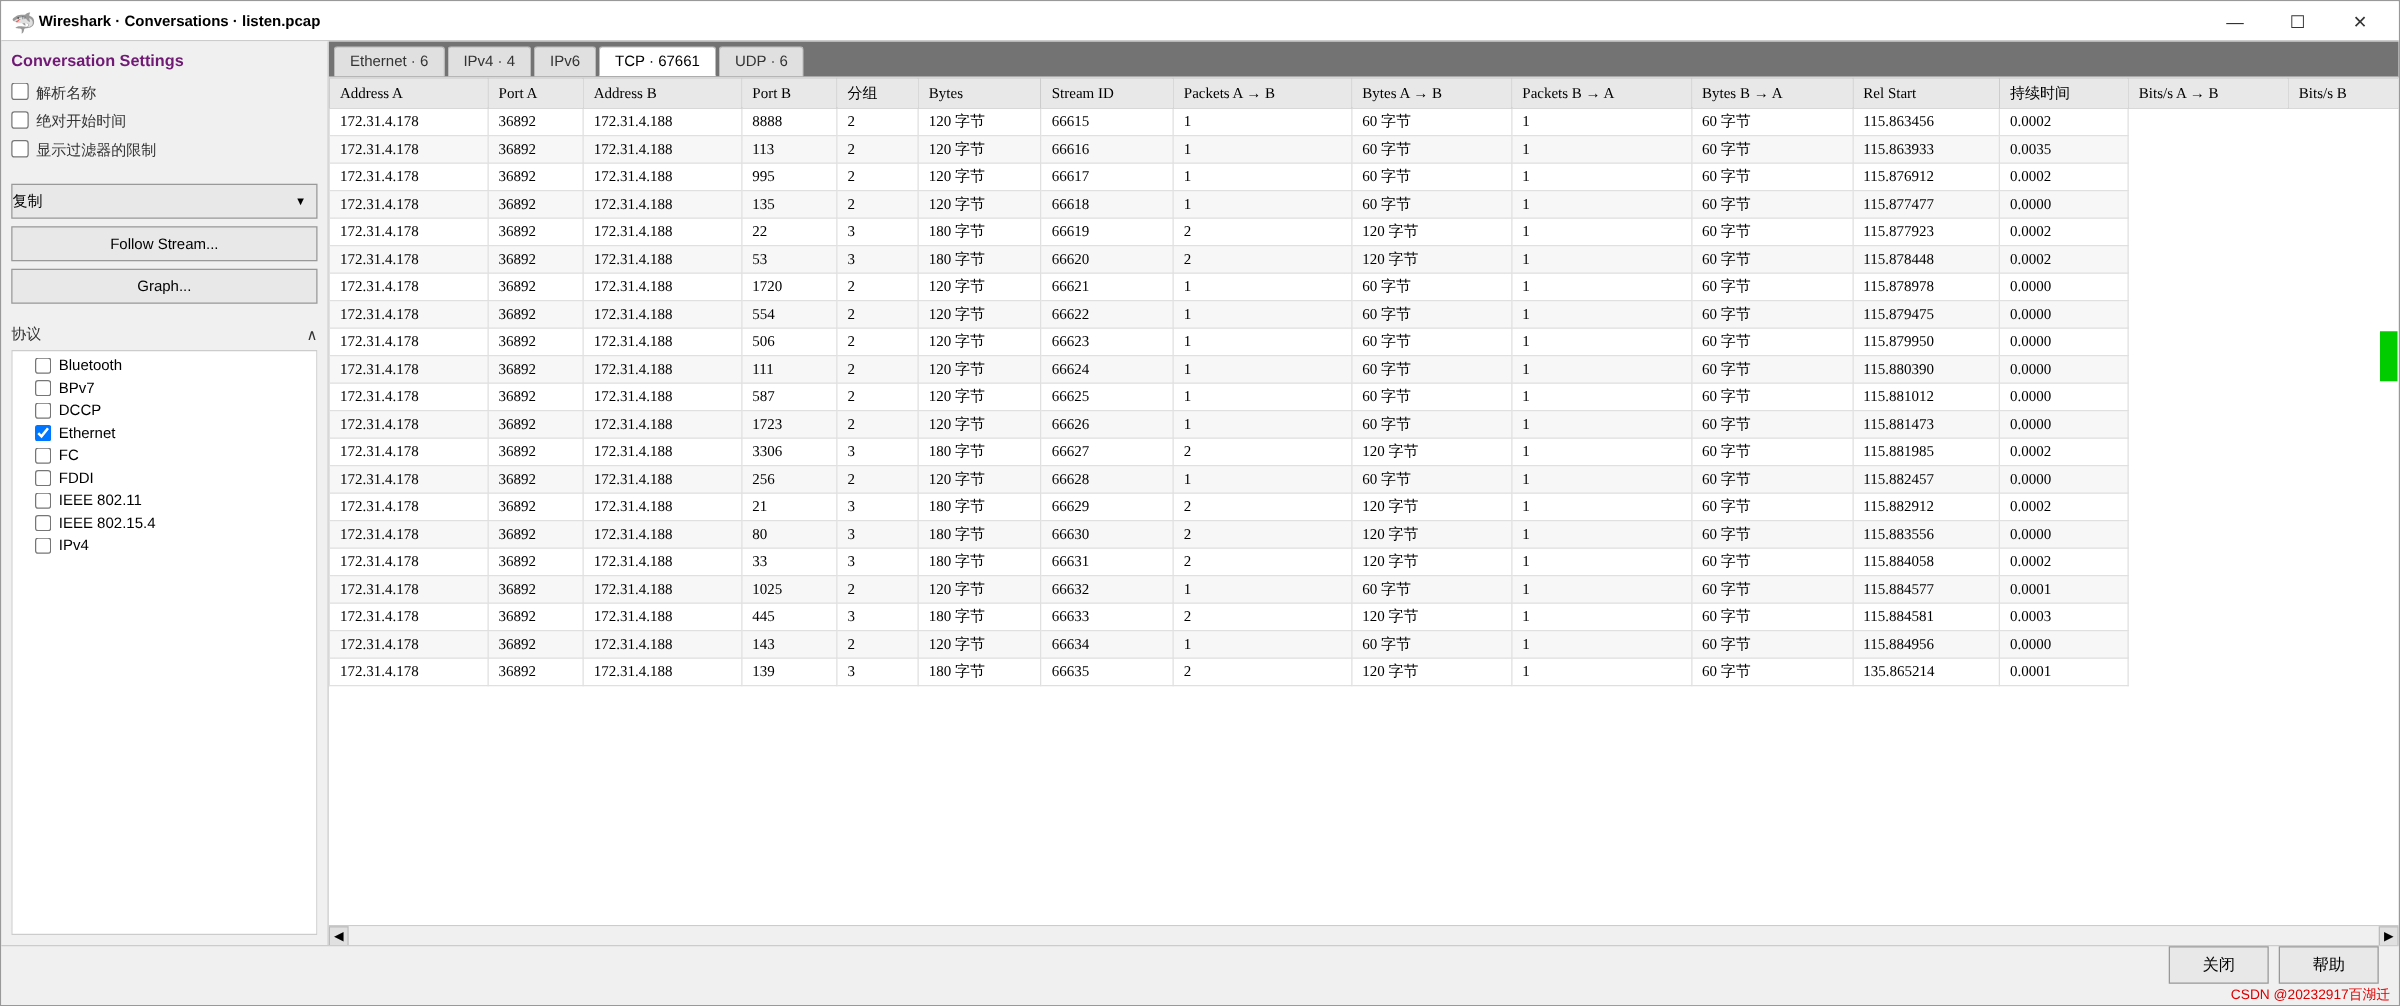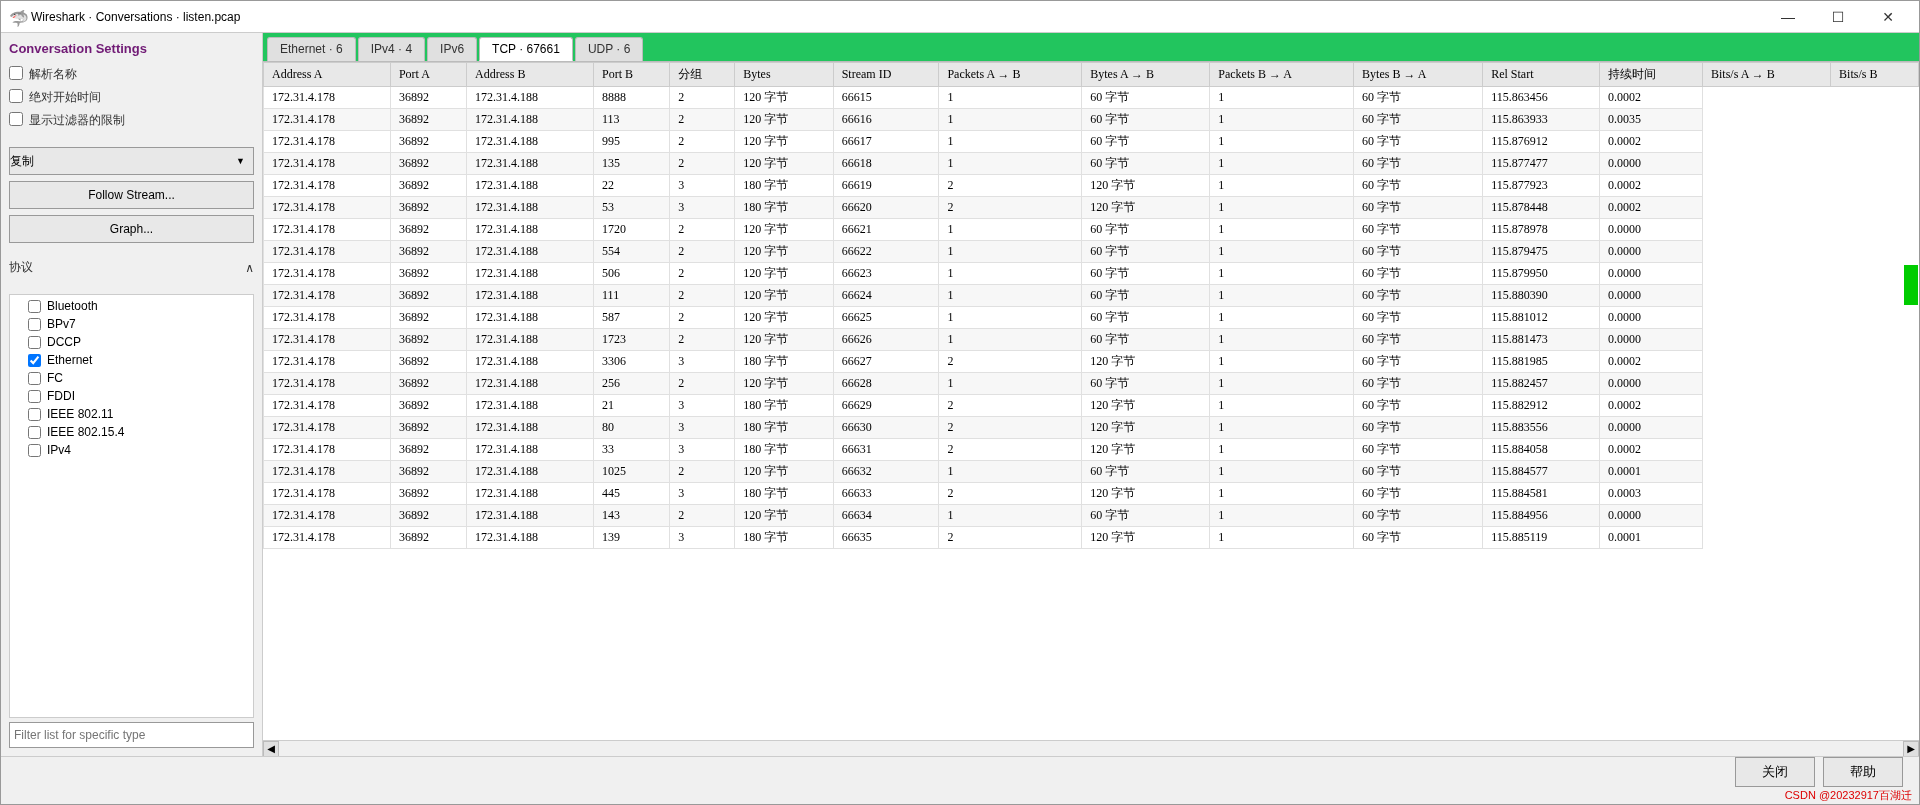--- a/index.html
+++ b/index.html
@@ -32,20 +32,21 @@
       width: 16px;
       height: 16px;
       margin-right: 6px;
       background: #1a6b9a;
       display: inline-block;
     }
     .title-bar-title {
       flex: 1;
       font-size: 12px;
       color: #000;
+      font-weight: bold;
     }
     .title-bar-controls {
       display: flex;
       gap: 4px;
     }
     .title-bar-btn {
       width: 46px;
       height: 32px;
       border: none;
       background: transparent;
@@ -120,21 +121,21 @@
       margin-top: 10px;
       flex: 1;
       display: flex;
       flex-direction: column;
       overflow: hidden;
     }
     .protocol-header {
       display: flex;
       align-items: center;
       justify-content: space-between;
-      margin-bottom: 18px;
+      margin-bottom: 4px;
       font-size: 12px;
       color: #333;
     }
     .protocol-list-container {
       flex: 1;
       border: 1px solid #ccc;
       background: #fff;
       overflow-y: auto;
       position: relative;
     }
@@ -167,21 +168,21 @@
 
     
     .right-panel {
       flex: 1;
       display: flex;
       flex-direction: column;
       overflow: hidden;
     }
     .tabs-bar {
       display: flex;
-      background: #22c55e;
+      background: #737373;
       border-bottom: 1px solid #bbb;
       padding-top: 4px;
       padding-left: 4px;
       gap: 2px;
     }
     .tab {
       padding: 4px 12px;
       border: 1px solid #bbb;
       background: #e0e0e0;
       cursor: pointer;
@@ -393,21 +394,20 @@
               <div class="protocol-item">
                 <input type="checkbox" style="">
                 <span>IEEE 802.15.4</span>
               </div>
               <div class="protocol-item">
                 <input type="checkbox" style="">
                 <span>IPv4</span>
               </div>
             </div>
         </div>
-        <input type="text" class="filter-input" placeholder="Filter list for specific type" style="">
       </div>
     </div>
 
     <div class="right-panel">
 
       <div class="tabs-bar" id="tabs-container">
           <div class="tab">Ethernet · 6</div>
           <div class="tab">IPv4 · 4</div>
           <div class="tab">IPv6</div>
           <div class="tab active">TCP · 67661</div>
@@ -741,21 +741,21 @@
                 <td>36892</td>
                 <td>172.31.4.188</td>
                 <td>139</td>
                 <td>3</td>
                 <td>180 字节</td>
                 <td>66635</td>
                 <td>2</td>
                 <td>120 字节</td>
                 <td>1</td>
                 <td>60 字节</td>
-                <td>115.885119</td>
+                <td>135.865214</td>
                 <td>0.0001</td>
               </tr>
             </tbody>
         </table>
         <div class="green-indicator"></div>
       </div>
 
       <div class="horizontal-scroll-bar">
         <div class="h-scroll-left">◀</div>
         <div class="h-scroll-track"></div>

